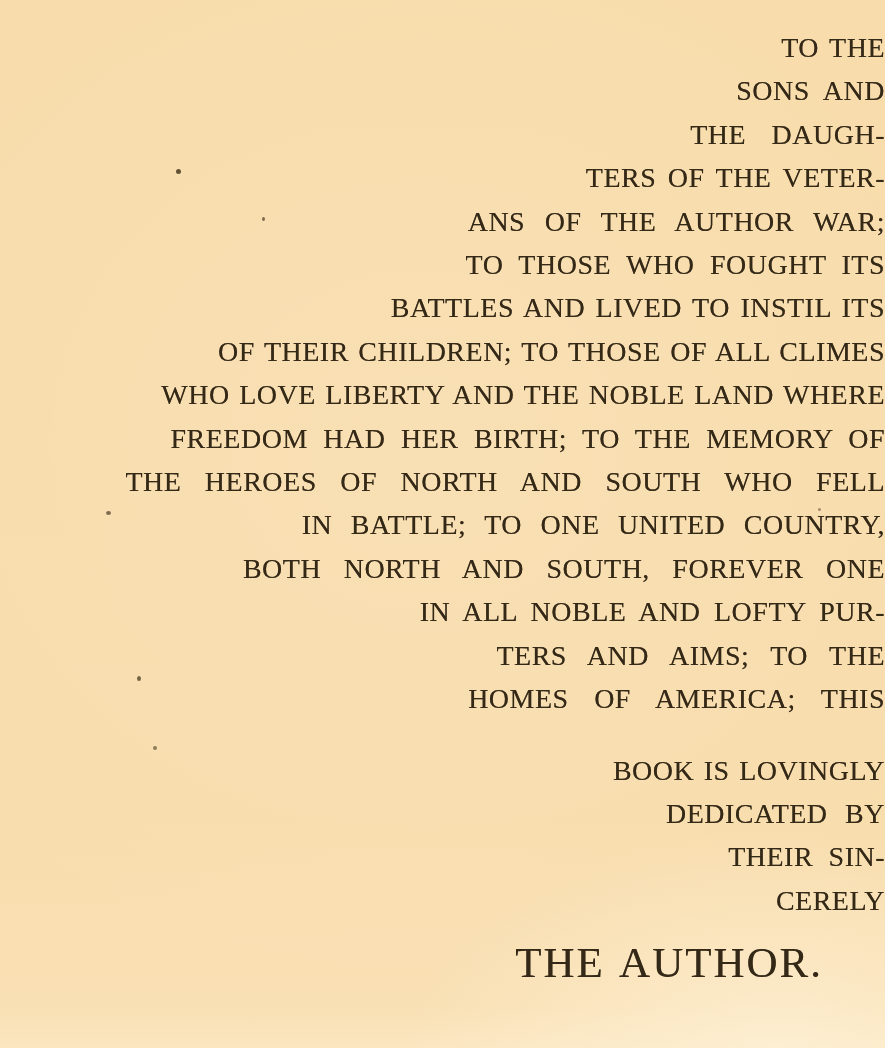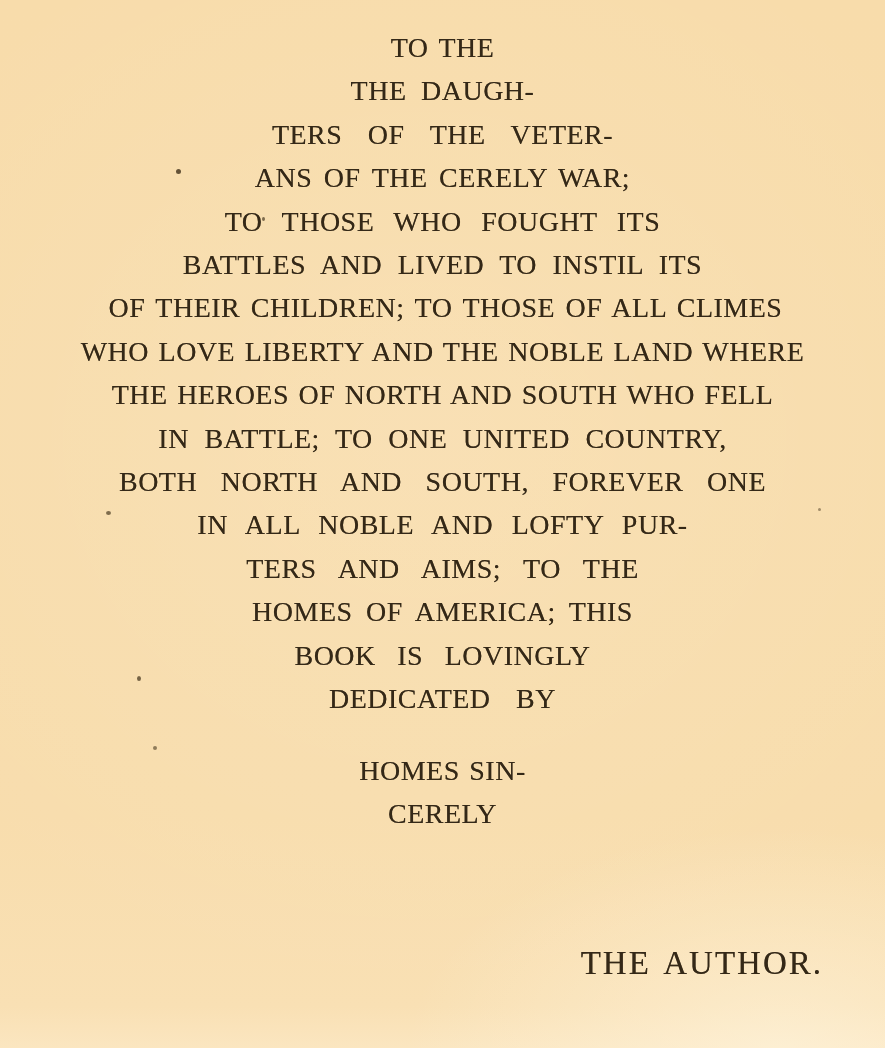--- a/index.html
+++ b/index.html
@@ -21,21 +21,21 @@
       radial-gradient(ellipse 60% 30% at 88% 100%, rgba(255,246,225,0.55), rgba(0,0,0,0) 70%),
       linear-gradient(180deg, #f8dcab 0%, #f8ddad 78%, #f9e0b4 96%, #fbe6c0 100%);
     background-color: #f8ddad;
     color: #342817;
   }
   .dedication {
     position: absolute;
     top: 26px;
     left: 0;
     width: 885px;
-    text-align: center;
+    text-align: right;
   }
   .line {
     display: block;
     white-space: nowrap;
     font-size: 28px;
     line-height: 43.4px;
     letter-spacing: 0.5px;
     color: #342817;
     text-shadow: 0 0 0.4px rgba(52,40,23,0.6);
   }
@@ -61,21 +61,21 @@
   .line:nth-child(19) { word-spacing: 8px; font-family: Liberation Serif, serif;  }
   .line:nth-child(20) { word-spacing: 2px;  }
   .line:nth-child(21) { word-spacing: 0; margin-top: 32px;    }
   .signature {
     position: absolute;
     top: 944px;
     left: 0;
     width: 823px; 
     text-align: right;
     white-space: nowrap;
-    font-size: 33px;
+    font-size: 43px;
     line-height: 38px;
     letter-spacing: 2px;
     word-spacing: 4px;
     color: #342817;
     text-shadow: 0 0 0.4px rgba(52,40,23,0.6);
   }
   
   .speck {
     position: absolute;
     background: #4a3a22;
@@ -88,36 +88,38 @@
   .speck-5 { left: 262px; top: 217px; width: 3px; height: 4px; opacity: 0.7; }
   .speck-6 { left: 818px; top: 508px; width: 3px; height: 3px; opacity: 0.5; }
 </style>
 </head>
 <body>
 
 <div class="page">
 
   <div class="dedication">
       <div class="line">TO THE</div>
+      <div class="line">SONS AND</div>
       <div class="line">THE DAUGH-</div>
       <div class="line">TERS OF THE VETER-</div>
-      <div class="line">ANS OF THE CERELY WAR;</div>
+      <div class="line">ANS OF THE AUTHOR WAR;</div>
       <div class="line">TO THOSE WHO FOUGHT ITS</div>
       <div class="line">BATTLES AND LIVED TO INSTIL ITS</div>
       <div class="line">OF THEIR CHILDREN; TO THOSE OF ALL CLIMES</div>
       <div class="line">WHO LOVE LIBERTY AND THE NOBLE LAND WHERE</div>
+      <div class="line">FREEDOM HAD HER BIRTH; TO THE MEMORY OF</div>
       <div class="line">THE HEROES OF NORTH AND SOUTH WHO FELL</div>
       <div class="line">IN BATTLE; TO ONE UNITED COUNTRY,</div>
       <div class="line">BOTH NORTH AND SOUTH, FOREVER ONE</div>
       <div class="line">IN ALL NOBLE AND LOFTY PUR-</div>
       <div class="line">TERS AND AIMS; TO THE</div>
       <div class="line">HOMES OF AMERICA; THIS</div>
       <div class="line">BOOK IS LOVINGLY</div>
       <div class="line">DEDICATED BY</div>
-      <div class="line">HOMES SIN-</div>
+      <div class="line">THEIR SIN-</div>
       <div class="line">CERELY</div>
     </div>
 
   <div class="signature">THE AUTHOR.</div>
 
   <span class="speck speck-1"></span>
   <span class="speck speck-2"></span>
   <span class="speck speck-3"></span>
   <span class="speck speck-4"></span>
   <span class="speck speck-5"></span>

